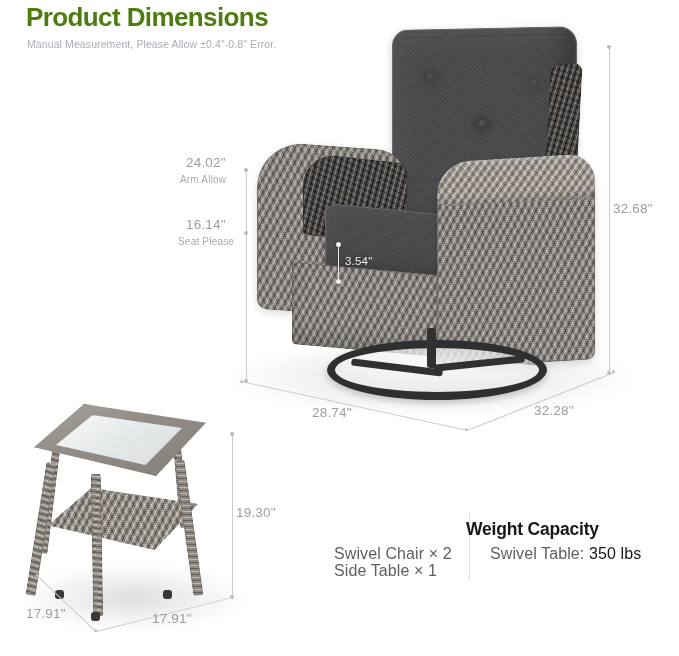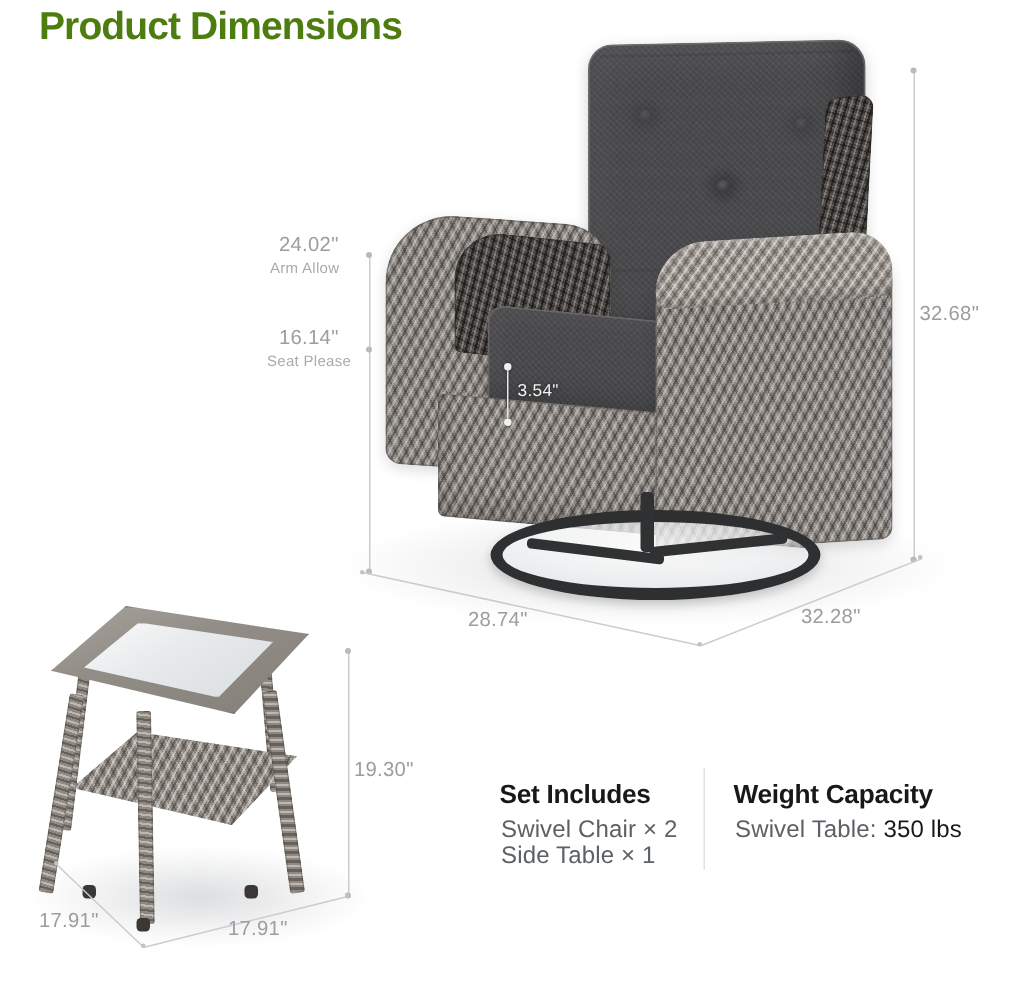--- a/index.html
+++ b/index.html
@@ -252,20 +252,21 @@
   }
   .info-l b{font-weight:400;color:#17181a;}
   .divider{position:absolute;width:1px;background:#dfe1e4;}
 </style>
 </head>
 <body>
 
 <div class="stage">
 
   <div class="title">Product Dimensions</div>
+  <div class="subtitle">Manual Measurement, Please Allow ±0.4"-0.8" Error.</div>
 
   <div class="floorshadow" style="left:232px;top:340px;width:400px;height:76px;"></div>
   <div class="floorshadow" style="left:22px;top:566px;width:222px;height:64px;"></div>
 
   <div class="chair">
 
     <div class="backcush cush">
       <div class="seam" style="left:8px;top:7px;width:169px;height:2px;border-radius:2px;opacity:.5;"></div>
       <div class="tuft" style="left:86px;top:92px;"></div>
       <div class="tuft" style="left:34px;top:44px;opacity:.55;"></div>
@@ -350,22 +351,21 @@
   <div class="slant" style="left:96px;top:631px;width:140px;transform:rotate(-14deg);"></div>
   <div class="dot sm" style="left:36px;top:574px;"></div>
   <div class="dot sm" style="left:94px;top:629px;"></div>
   <div class="dot sm" style="left:230px;top:595px;"></div>
 
   <div class="dim" style="left:26px;top:606px;">17.91"</div>
   <div class="dim" style="left:152px;top:611px;">17.91"</div>
 
   <div class="divider" style="left:469px;top:512px;height:68px;"></div>
 
-  <div class="info-h" style="left:333px;top:518px;">Set Includes</div>
   <div class="info-l" style="left:334px;top:545px;">Swivel Chair × 2</div>
   <div class="info-l" style="left:334px;top:562px;">Side Table × 1</div>
 
-  <div class="info-h" style="left:489px;top:518px;">Weight Capacity</div>
+  <div class="info-h" style="left:466px;top:518px;">Weight Capacity</div>
   <div class="info-l" style="left:490px;top:545px;">
     <span>Swivel Table: </span><b>350 lbs</b>
   </div>
 
 </div>
 
 </body></html>

